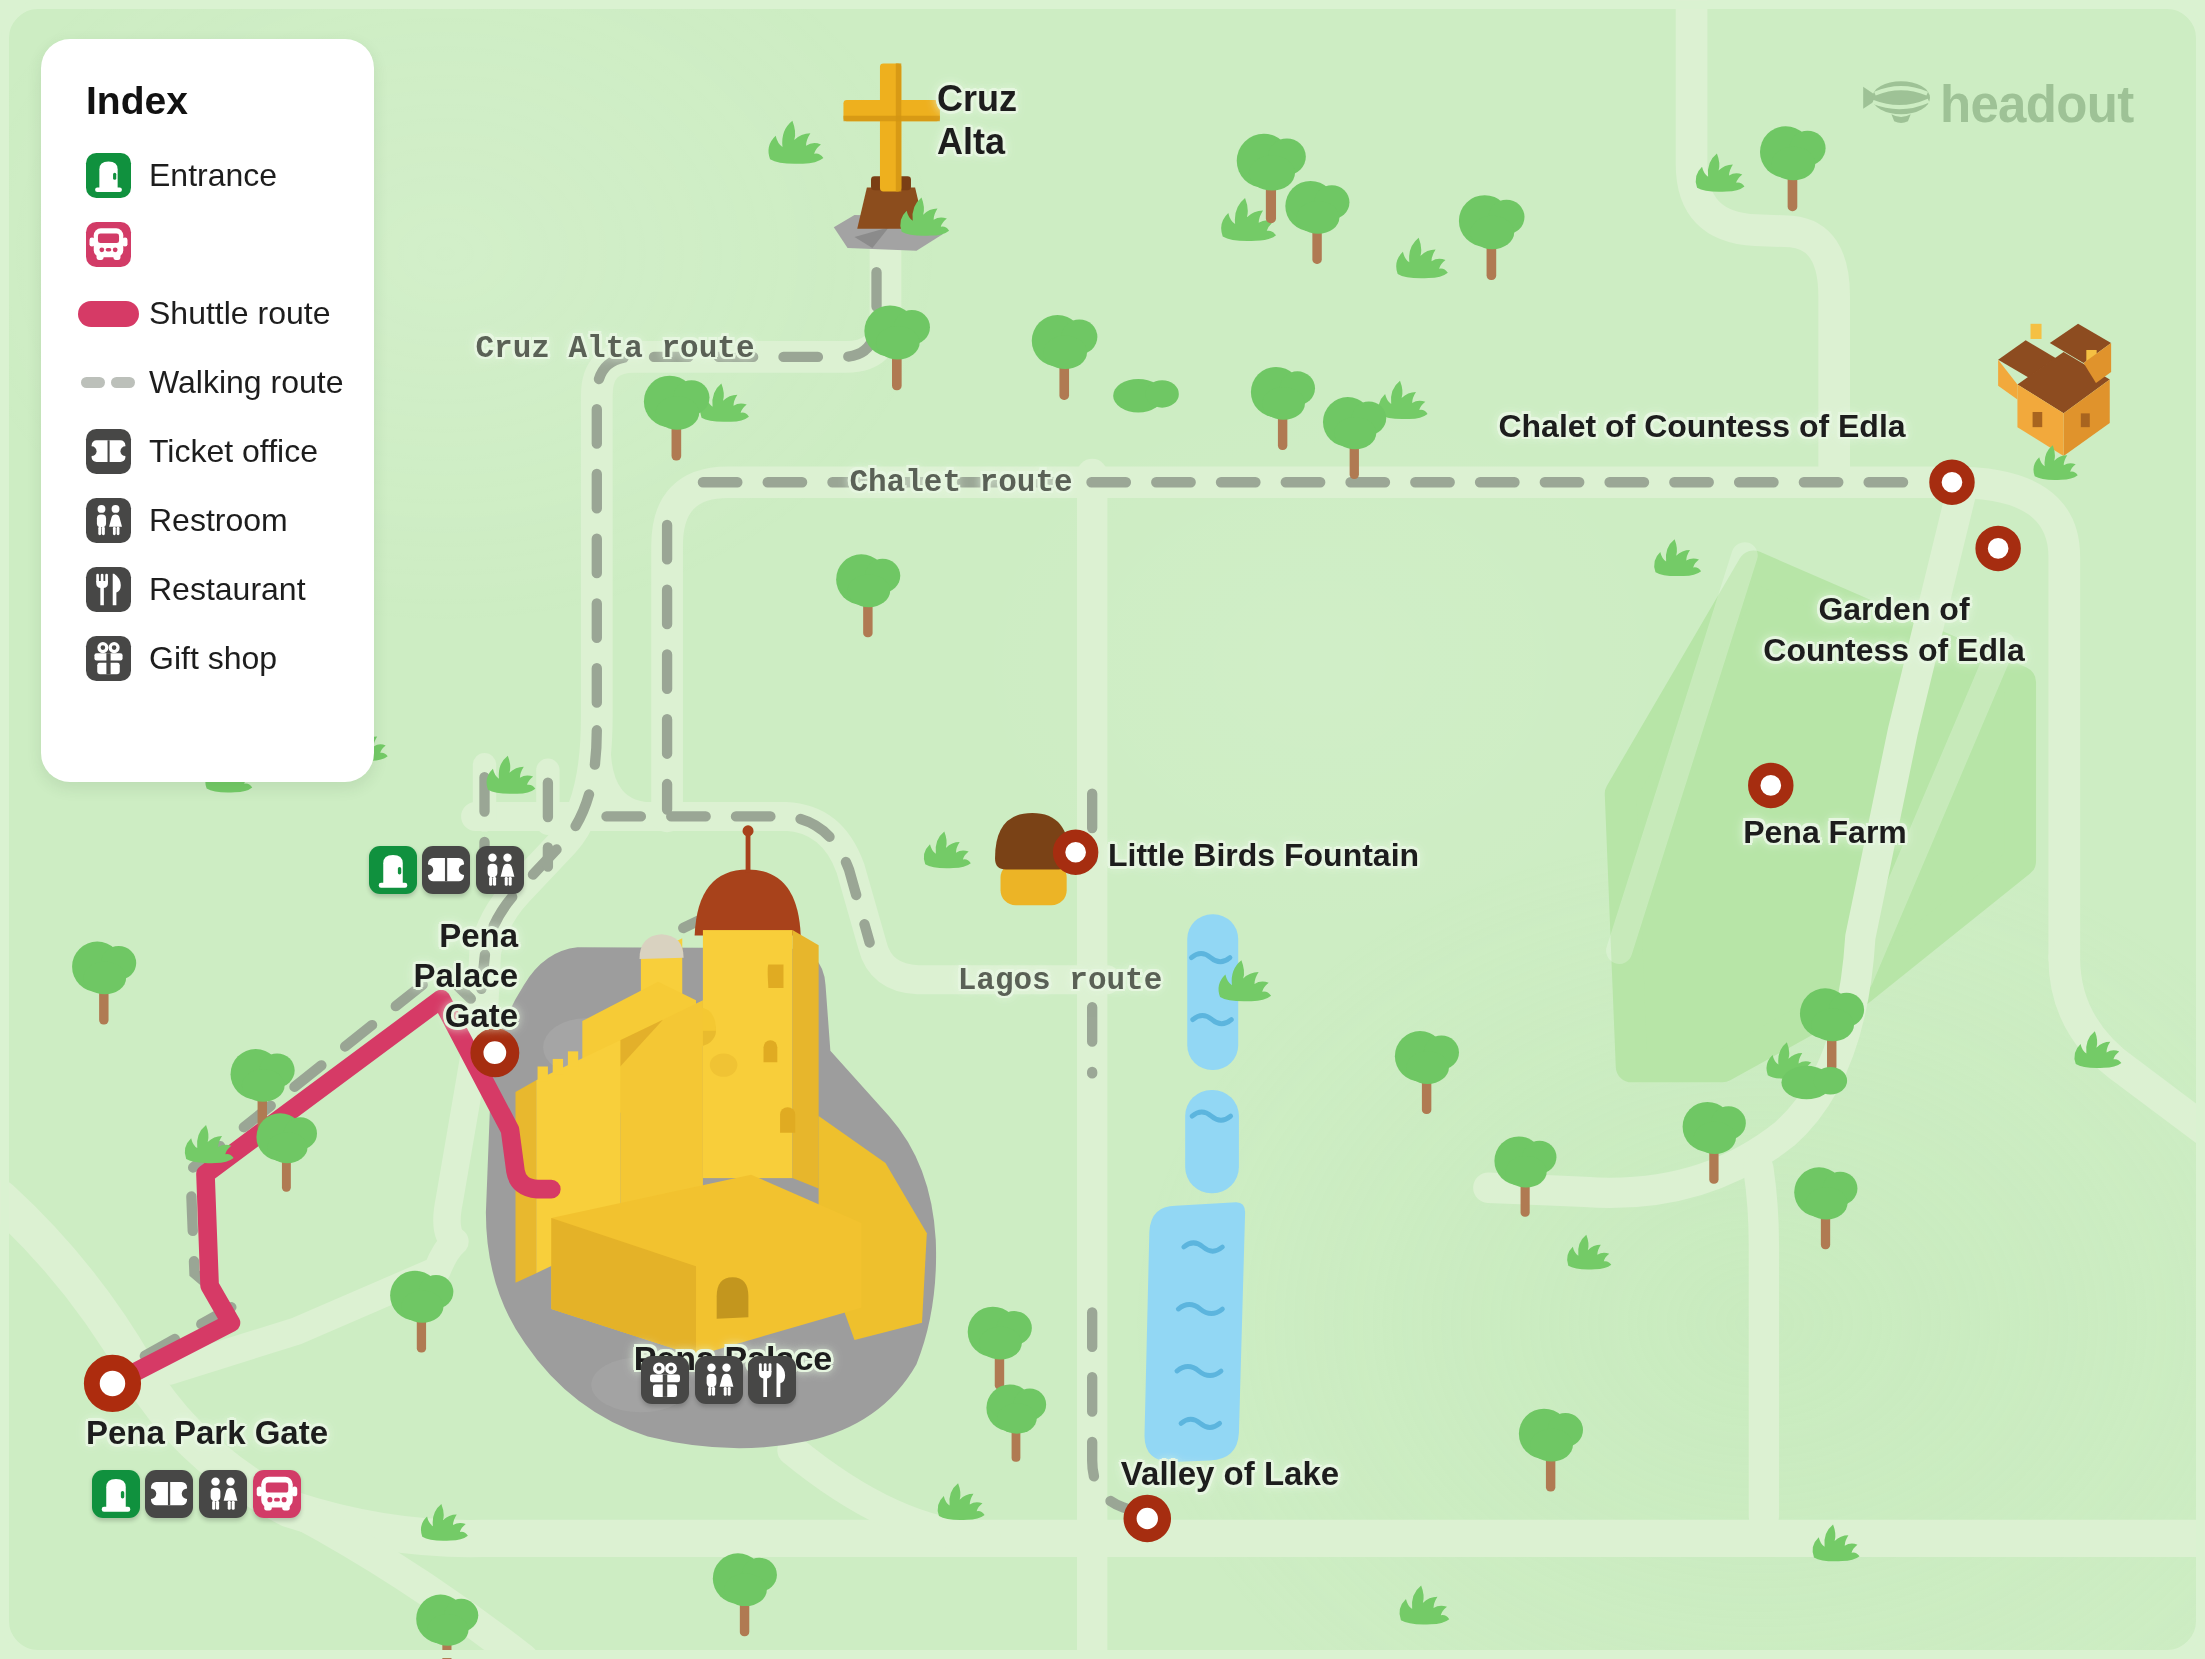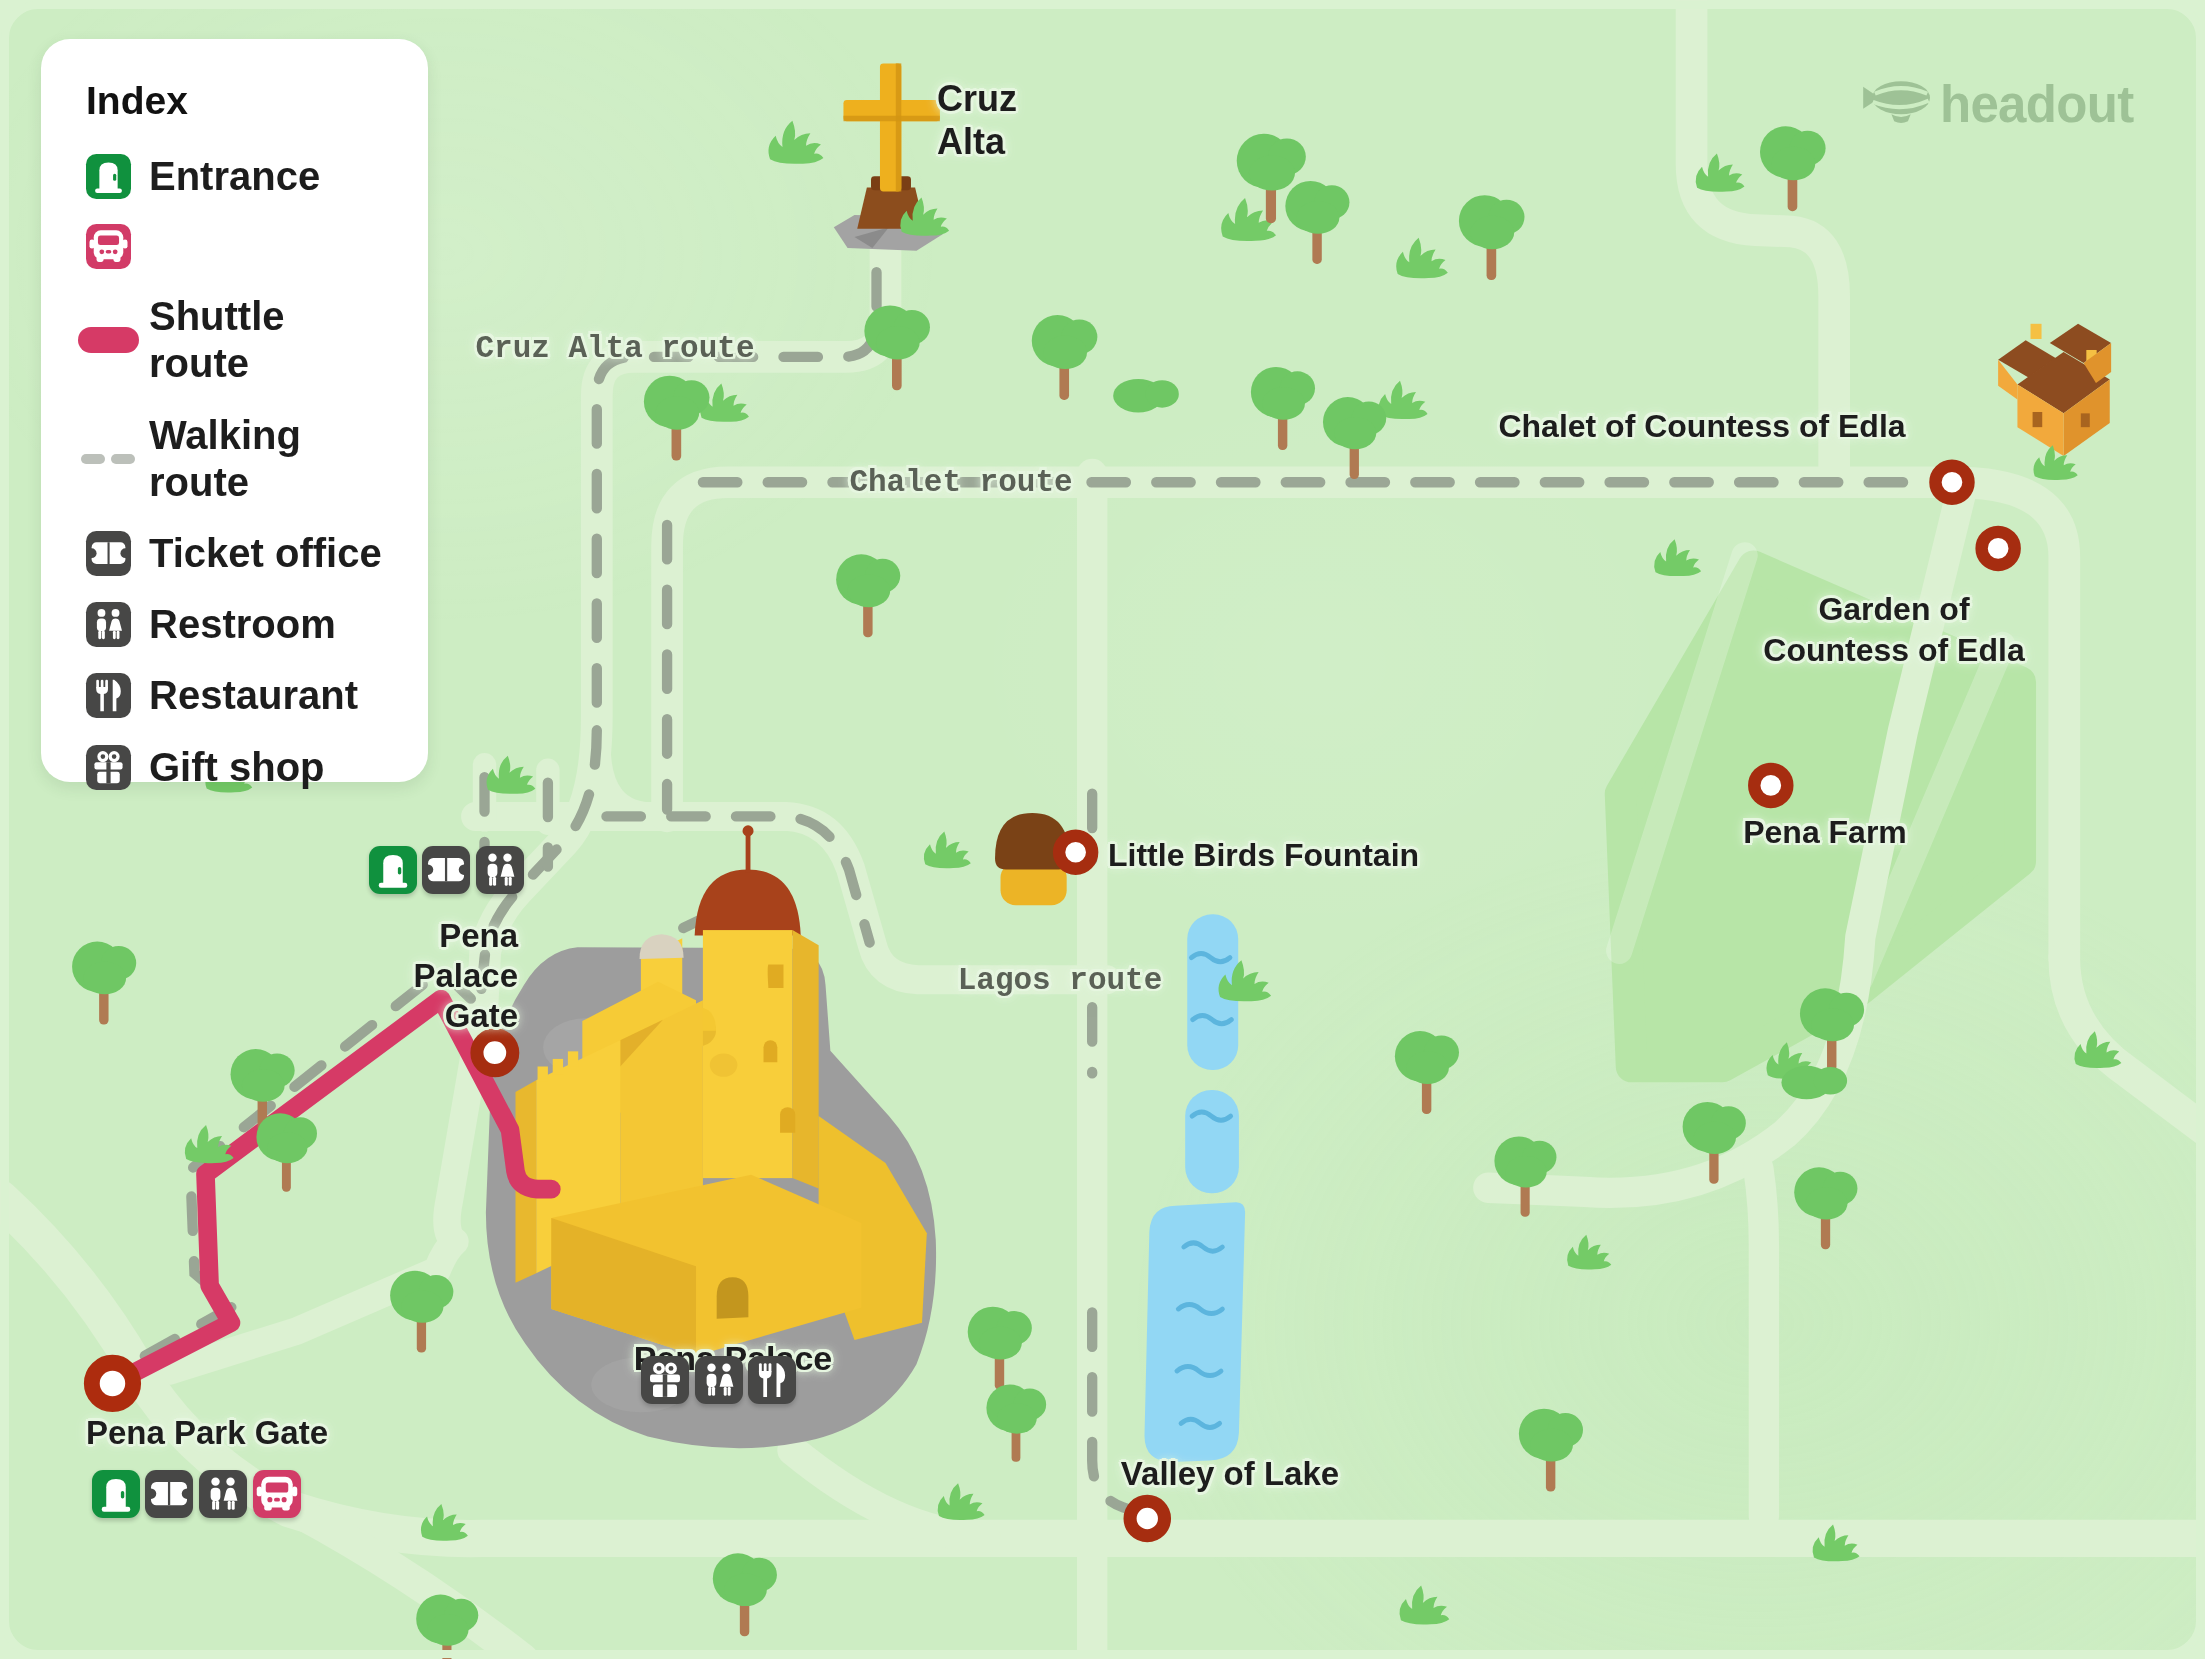--- a/index.html
+++ b/index.html
@@ -36,27 +36,27 @@
   
   .chip{position:absolute;width:48px;height:48px;border-radius:11px;z-index:21;
         box-shadow:0 2.1px 4.1px rgba(0,0,0,.18);display:flex;align-items:center;justify-content:center;}
   .chip svg{width:100%;height:100%;display:block;}
   .c-green{background:#10913e;--bg:#10913e;}
   .c-dark{background:#474746;--bg:#474746;}
   .c-pink{background:#d23b67;--bg:#d23b67;}
   .hole{fill:var(--bg,#474746);}
 
   
-  .legend{position:absolute;left:41px;top:39px;width:387px;height:743px;z-index:30;
+  .legend{position:absolute;left:41px;top:39px;width:333px;height:743px;z-index:30;
           background:#ffffff;border-radius:29px;box-shadow:0 5.5px 15px rgba(40,70,40,.10);
           box-sizing:border-box;padding:40px 20.7px 0 45px;}
   .legend .title{font-size:39px;font-weight:700;color:#111;margin-bottom:30px;}
   .lrow{display:flex;align-items:center;gap:18px;margin-bottom:24px;}
   .lrow .chip{position:static;width:45px;height:45px;flex:0 0 45px;border-radius:10.3px;box-shadow:none;}
-  .lrow .txt{font-size:40px;font-weight:700;color:#1d1d1d;line-height:1.18;width:234px;white-space:normal;}
+  .lrow .txt{font-size:32px;font-weight:400;color:#1d1d1d;line-height:1.18;width:234px;white-space:normal;}
   .swatch{width:45px;height:45px;flex:0 0 45px;display:flex;align-items:center;justify-content:center;}
   .pill{width:61px;height:26px;border-radius:13px;background:#d63a66;flex:0 0 61px;}
   .dashes{display:flex;gap:6.2px;flex:0 0 55px;}
   .dashes i{display:block;width:24px;height:10.3px;border-radius:5.5px;background:#bcc0ba;}
 
   
   .brand{position:absolute;left:1861px;top:73px;z-index:20;display:flex;align-items:center;gap:3px;
          color:#9bbf93;opacity:.92;}
   .brand .word{font-size:51px;font-weight:700;letter-spacing:-0.7px;}
   .brand svg{width:76px;height:62px;}

